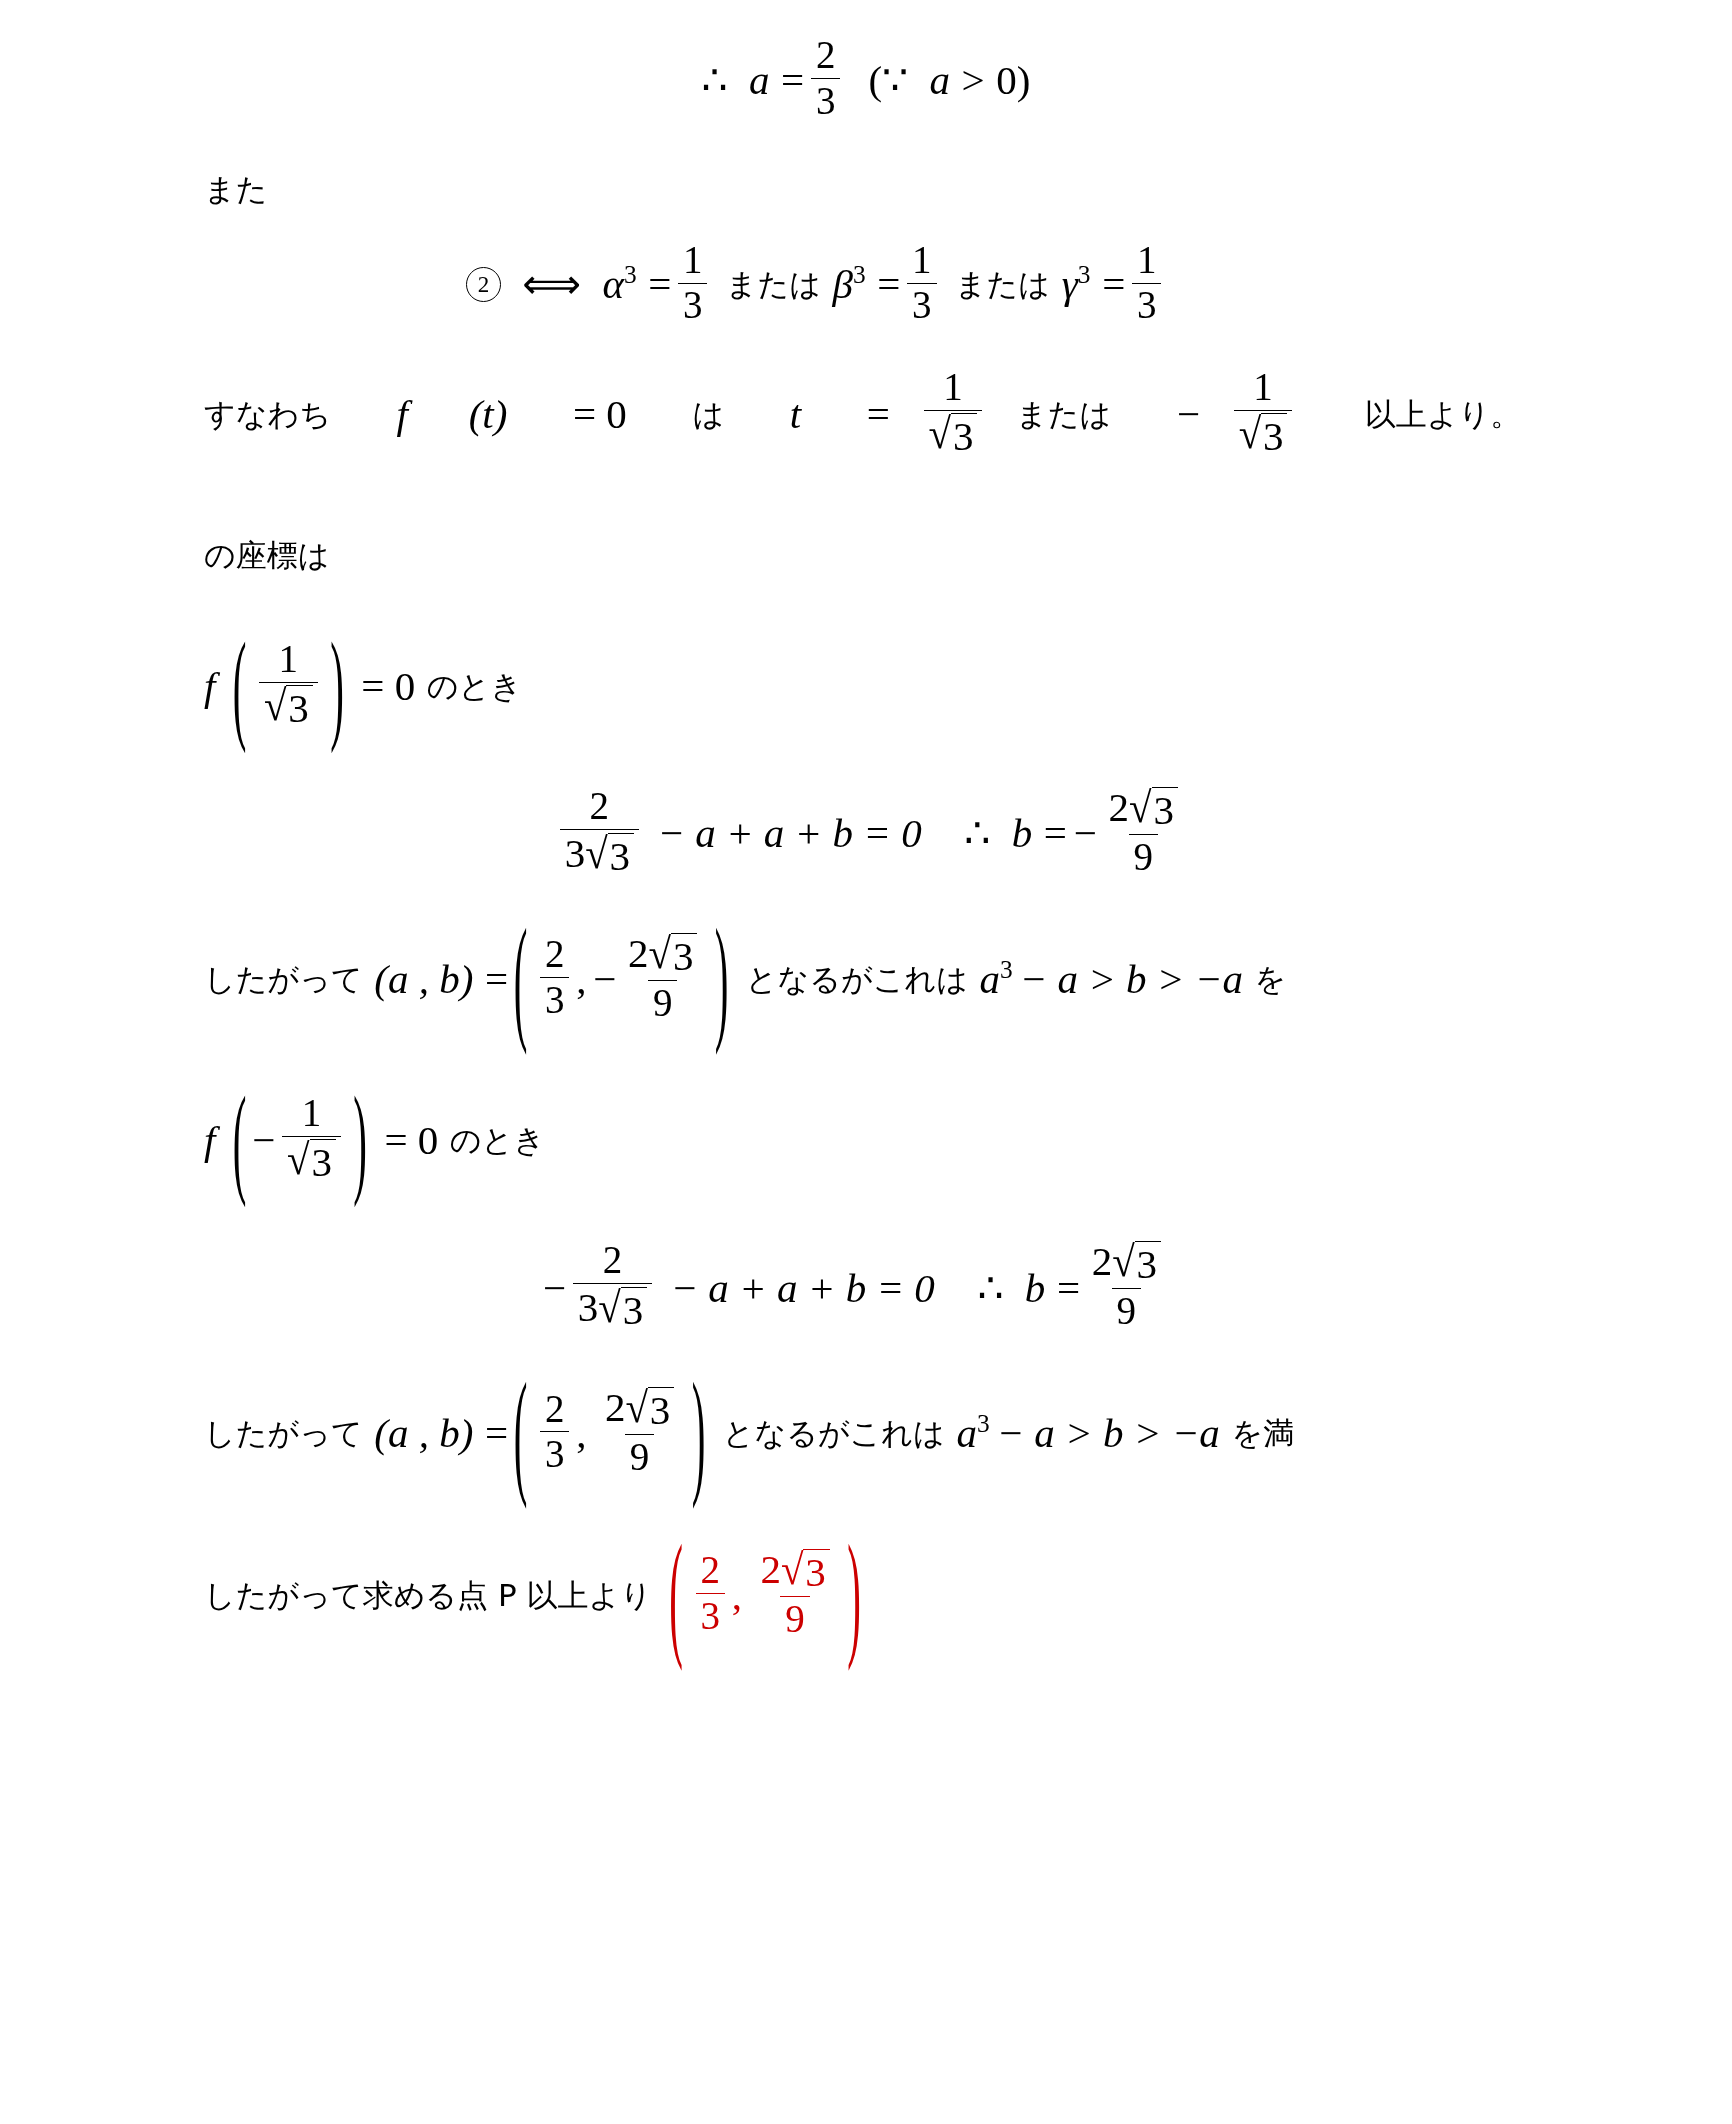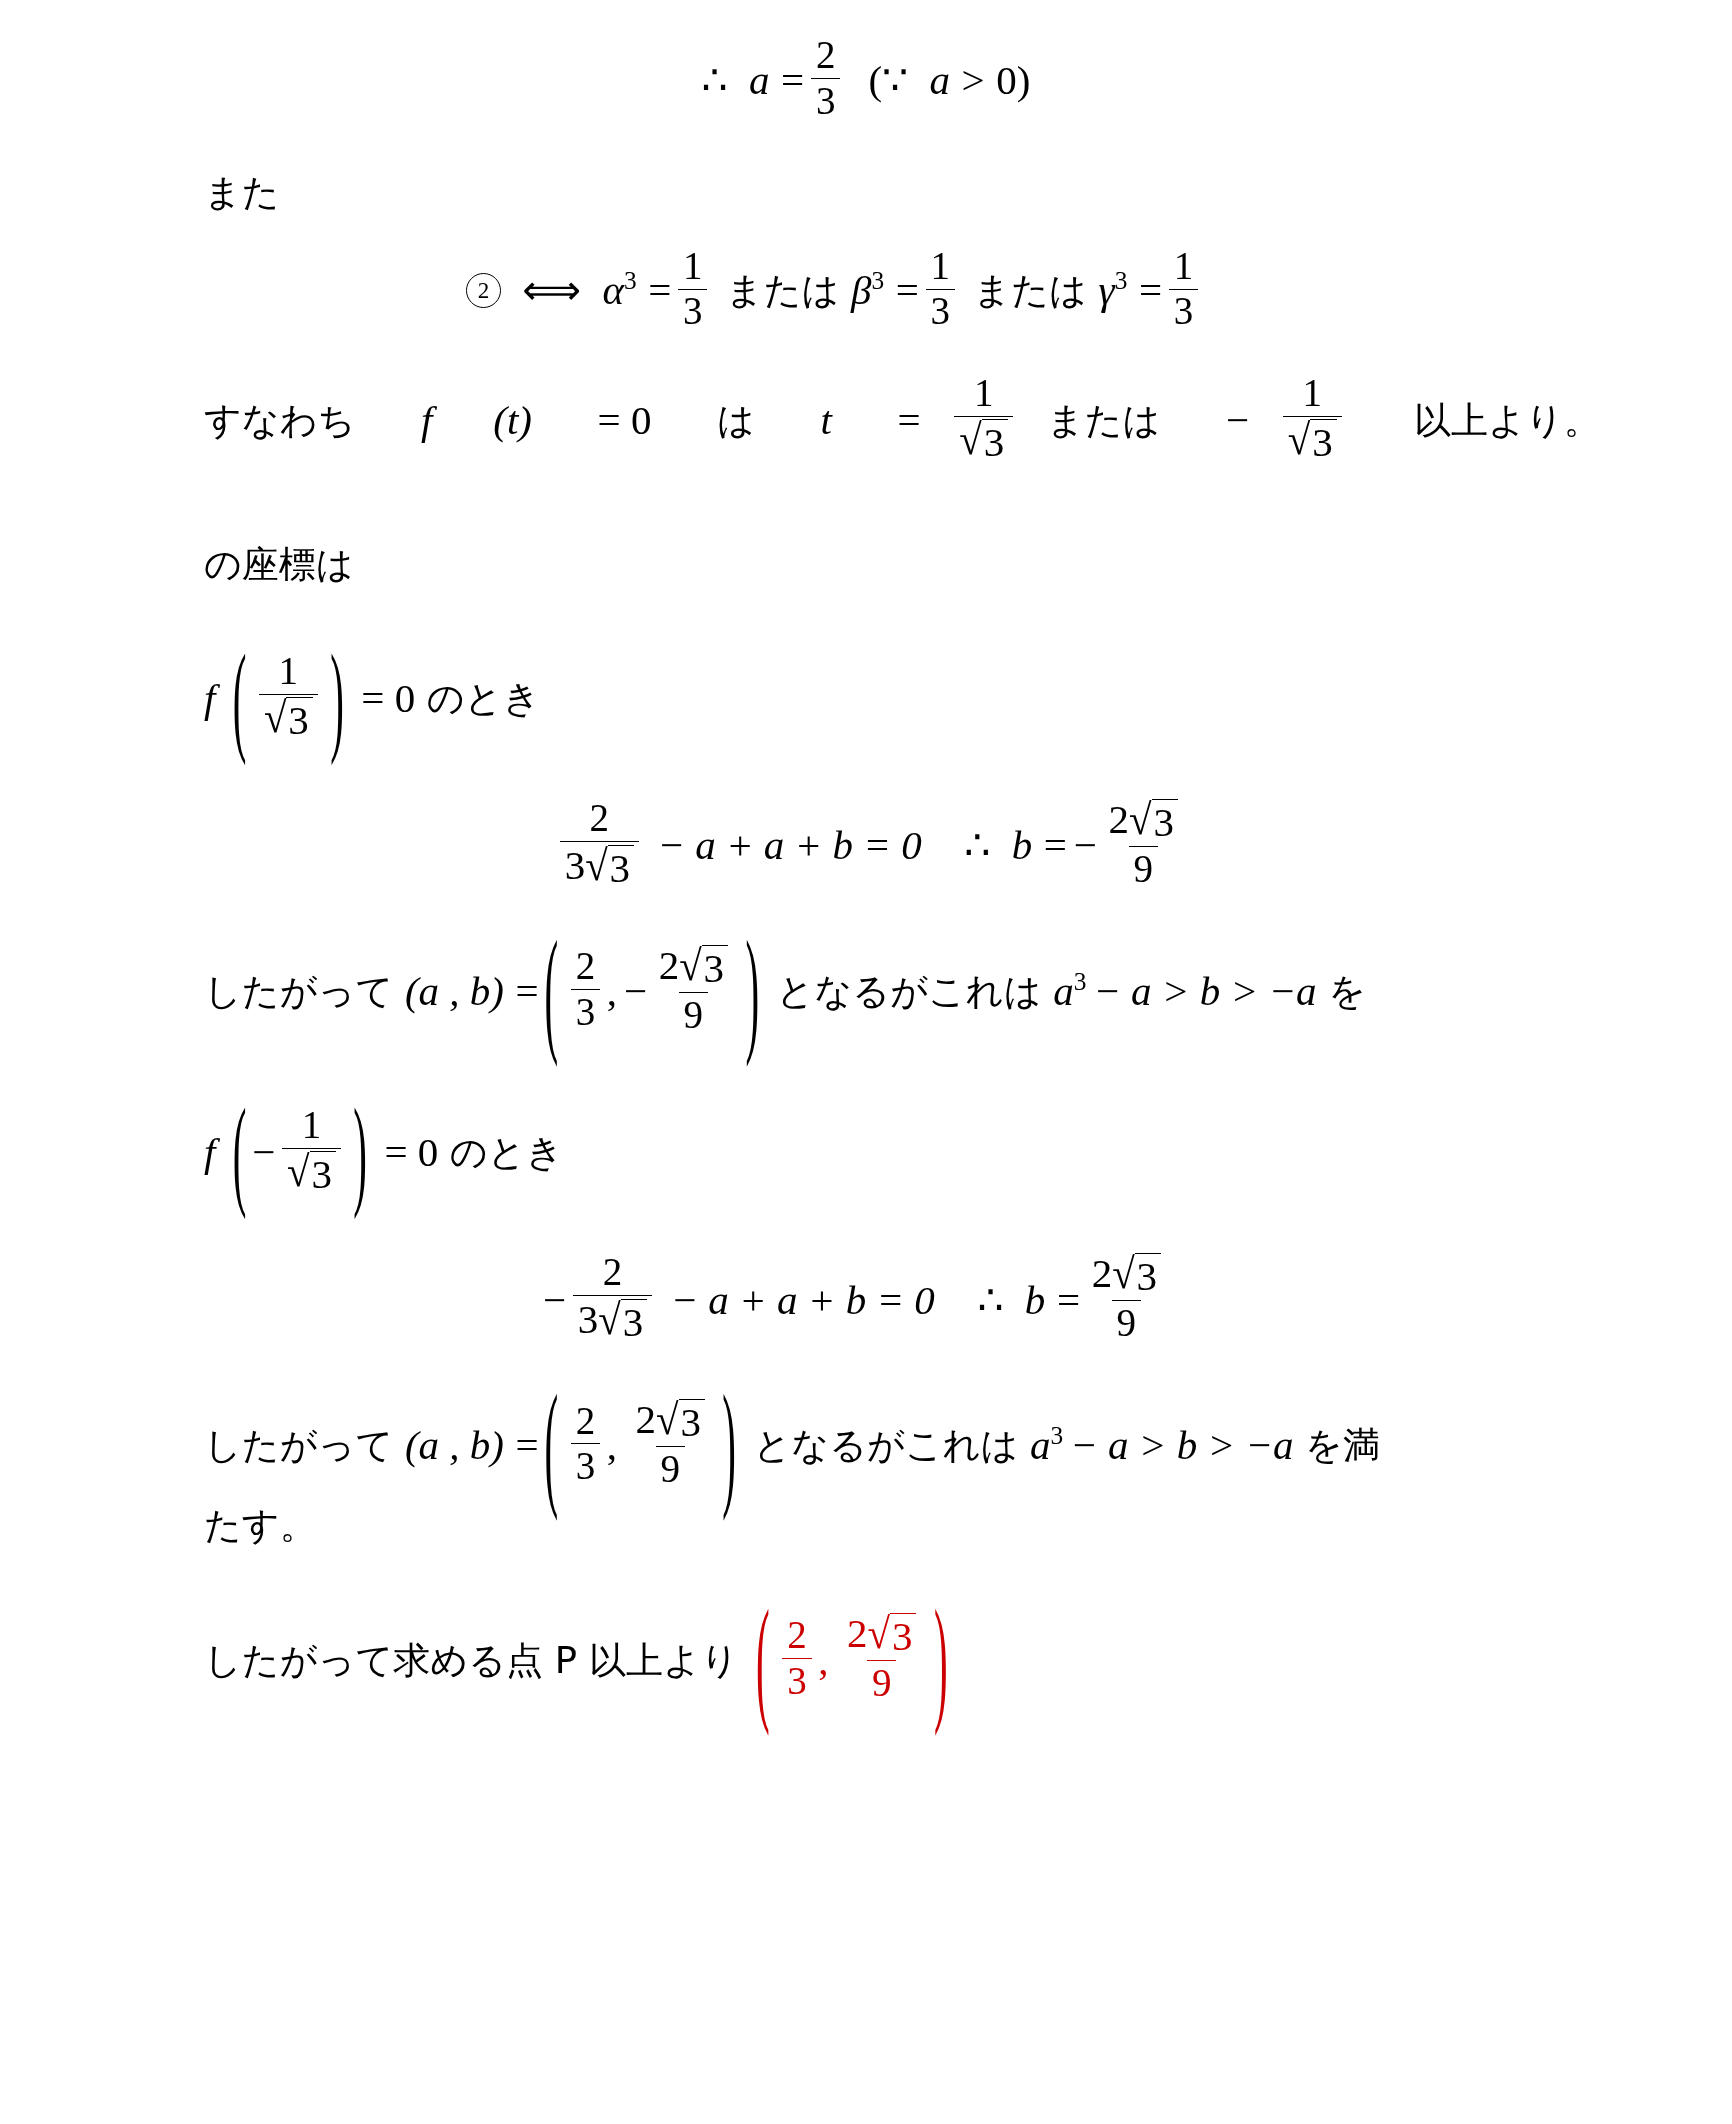--- a/index.html
+++ b/index.html
@@ -28,21 +28,21 @@
     line-height: 1.0;
   }
   .line.center {
     justify-content: center;
   }
   .line.left {
     padding-left: 204px;
   }
   .jp {
     font-family: "DejaVu Sans", sans-serif;
-    font-size: 37px;
+    font-size: 31px;
   }
   .mi {
     font-family: "Liberation Serif", serif;
     font-style: italic;
     font-size: 41px;
   }
   .mn, .mo {
     font-family: "Liberation Serif", serif;
     font-style: normal;
     font-size: 41px;
@@ -411,23 +411,20 @@
     </span>
     <span class="sp"></span>
     <span class="jp">となるがこれは</span>
     <span class="sp"></span>
     <span class="mi"><span>a</span><sup class="expn">3</sup></span>
     <span class="sp-sm"></span>
     <span class="mi">− a &gt; b &gt; −a</span>
     <span class="sp"></span>
     <span class="jp">を満</span>
   </div>
-  <div class="line left" style="margin-top: 15.5px;">
-    <span class="jp">たす。</span>
-  </div>
 
   <div class="line left" style="margin-top: 70px;">
     <span class="jp">したがって求める点 P 以上より</span>
     <span class="sp"></span>
     <span class="bigparen red">
       <span class="paren-l tall">(</span>
       <span class="frac">
         <span class="num mn">2</span>
         <span class="den mn">3</span>
       </span>

